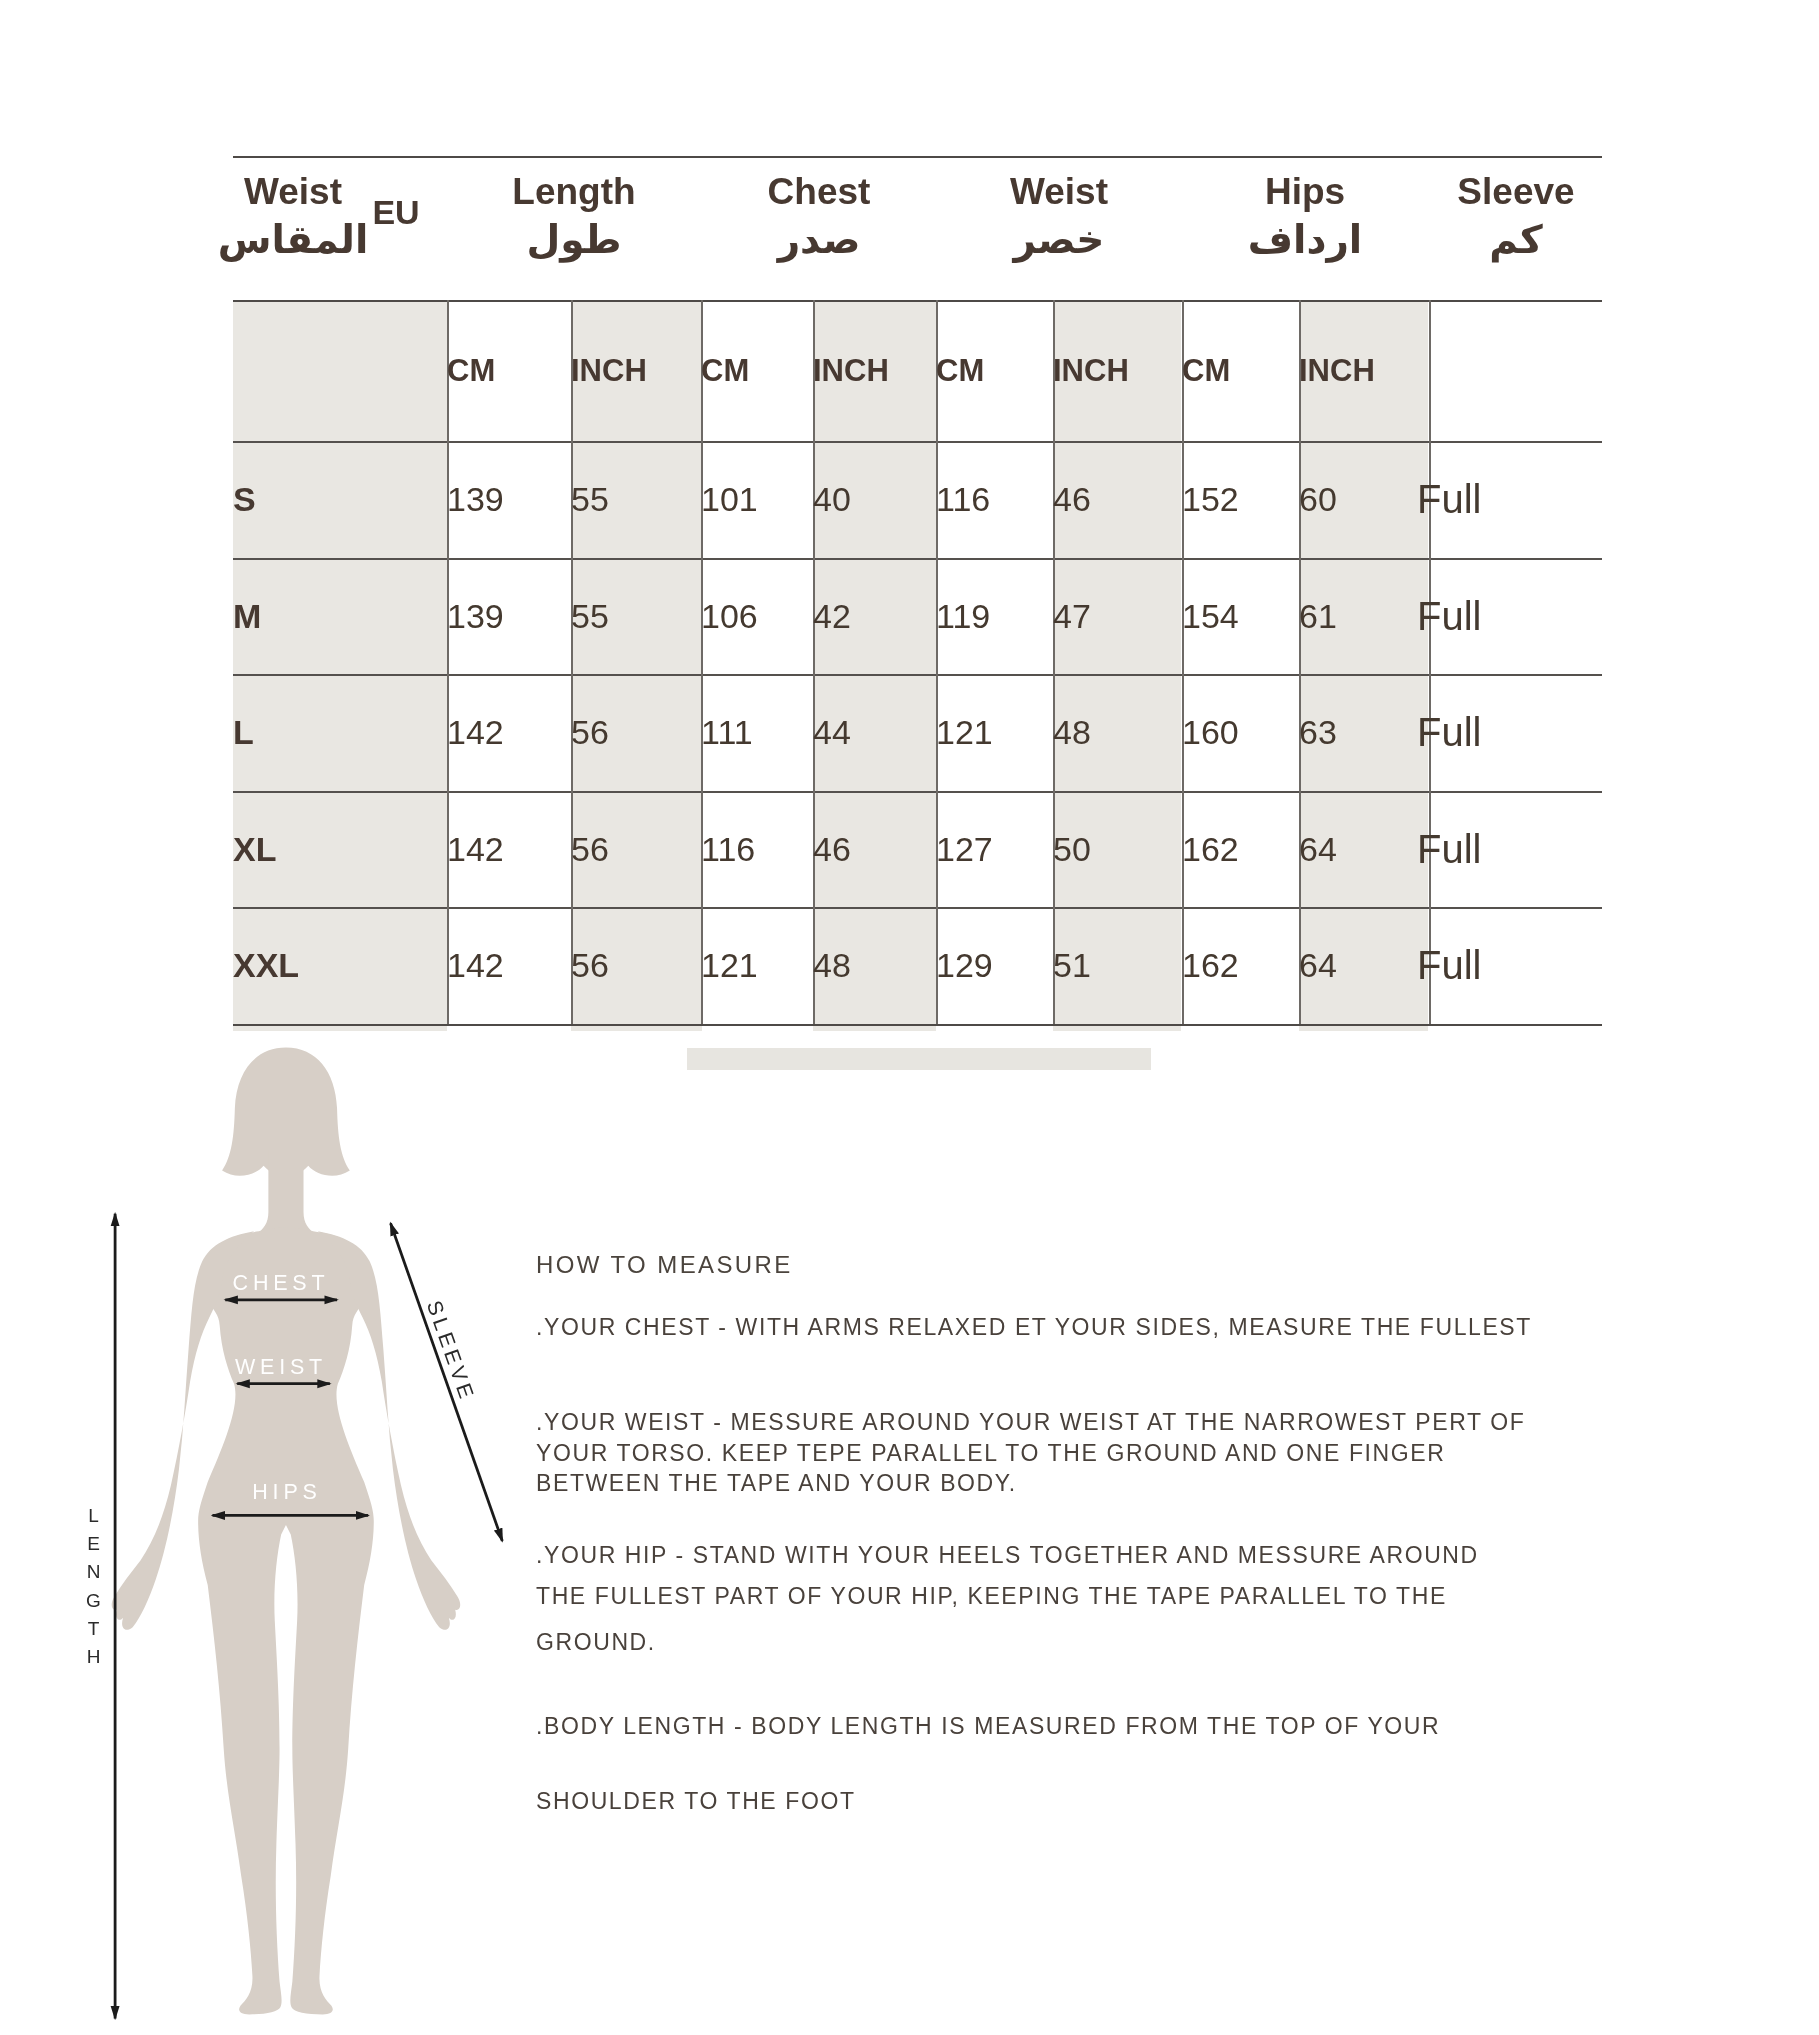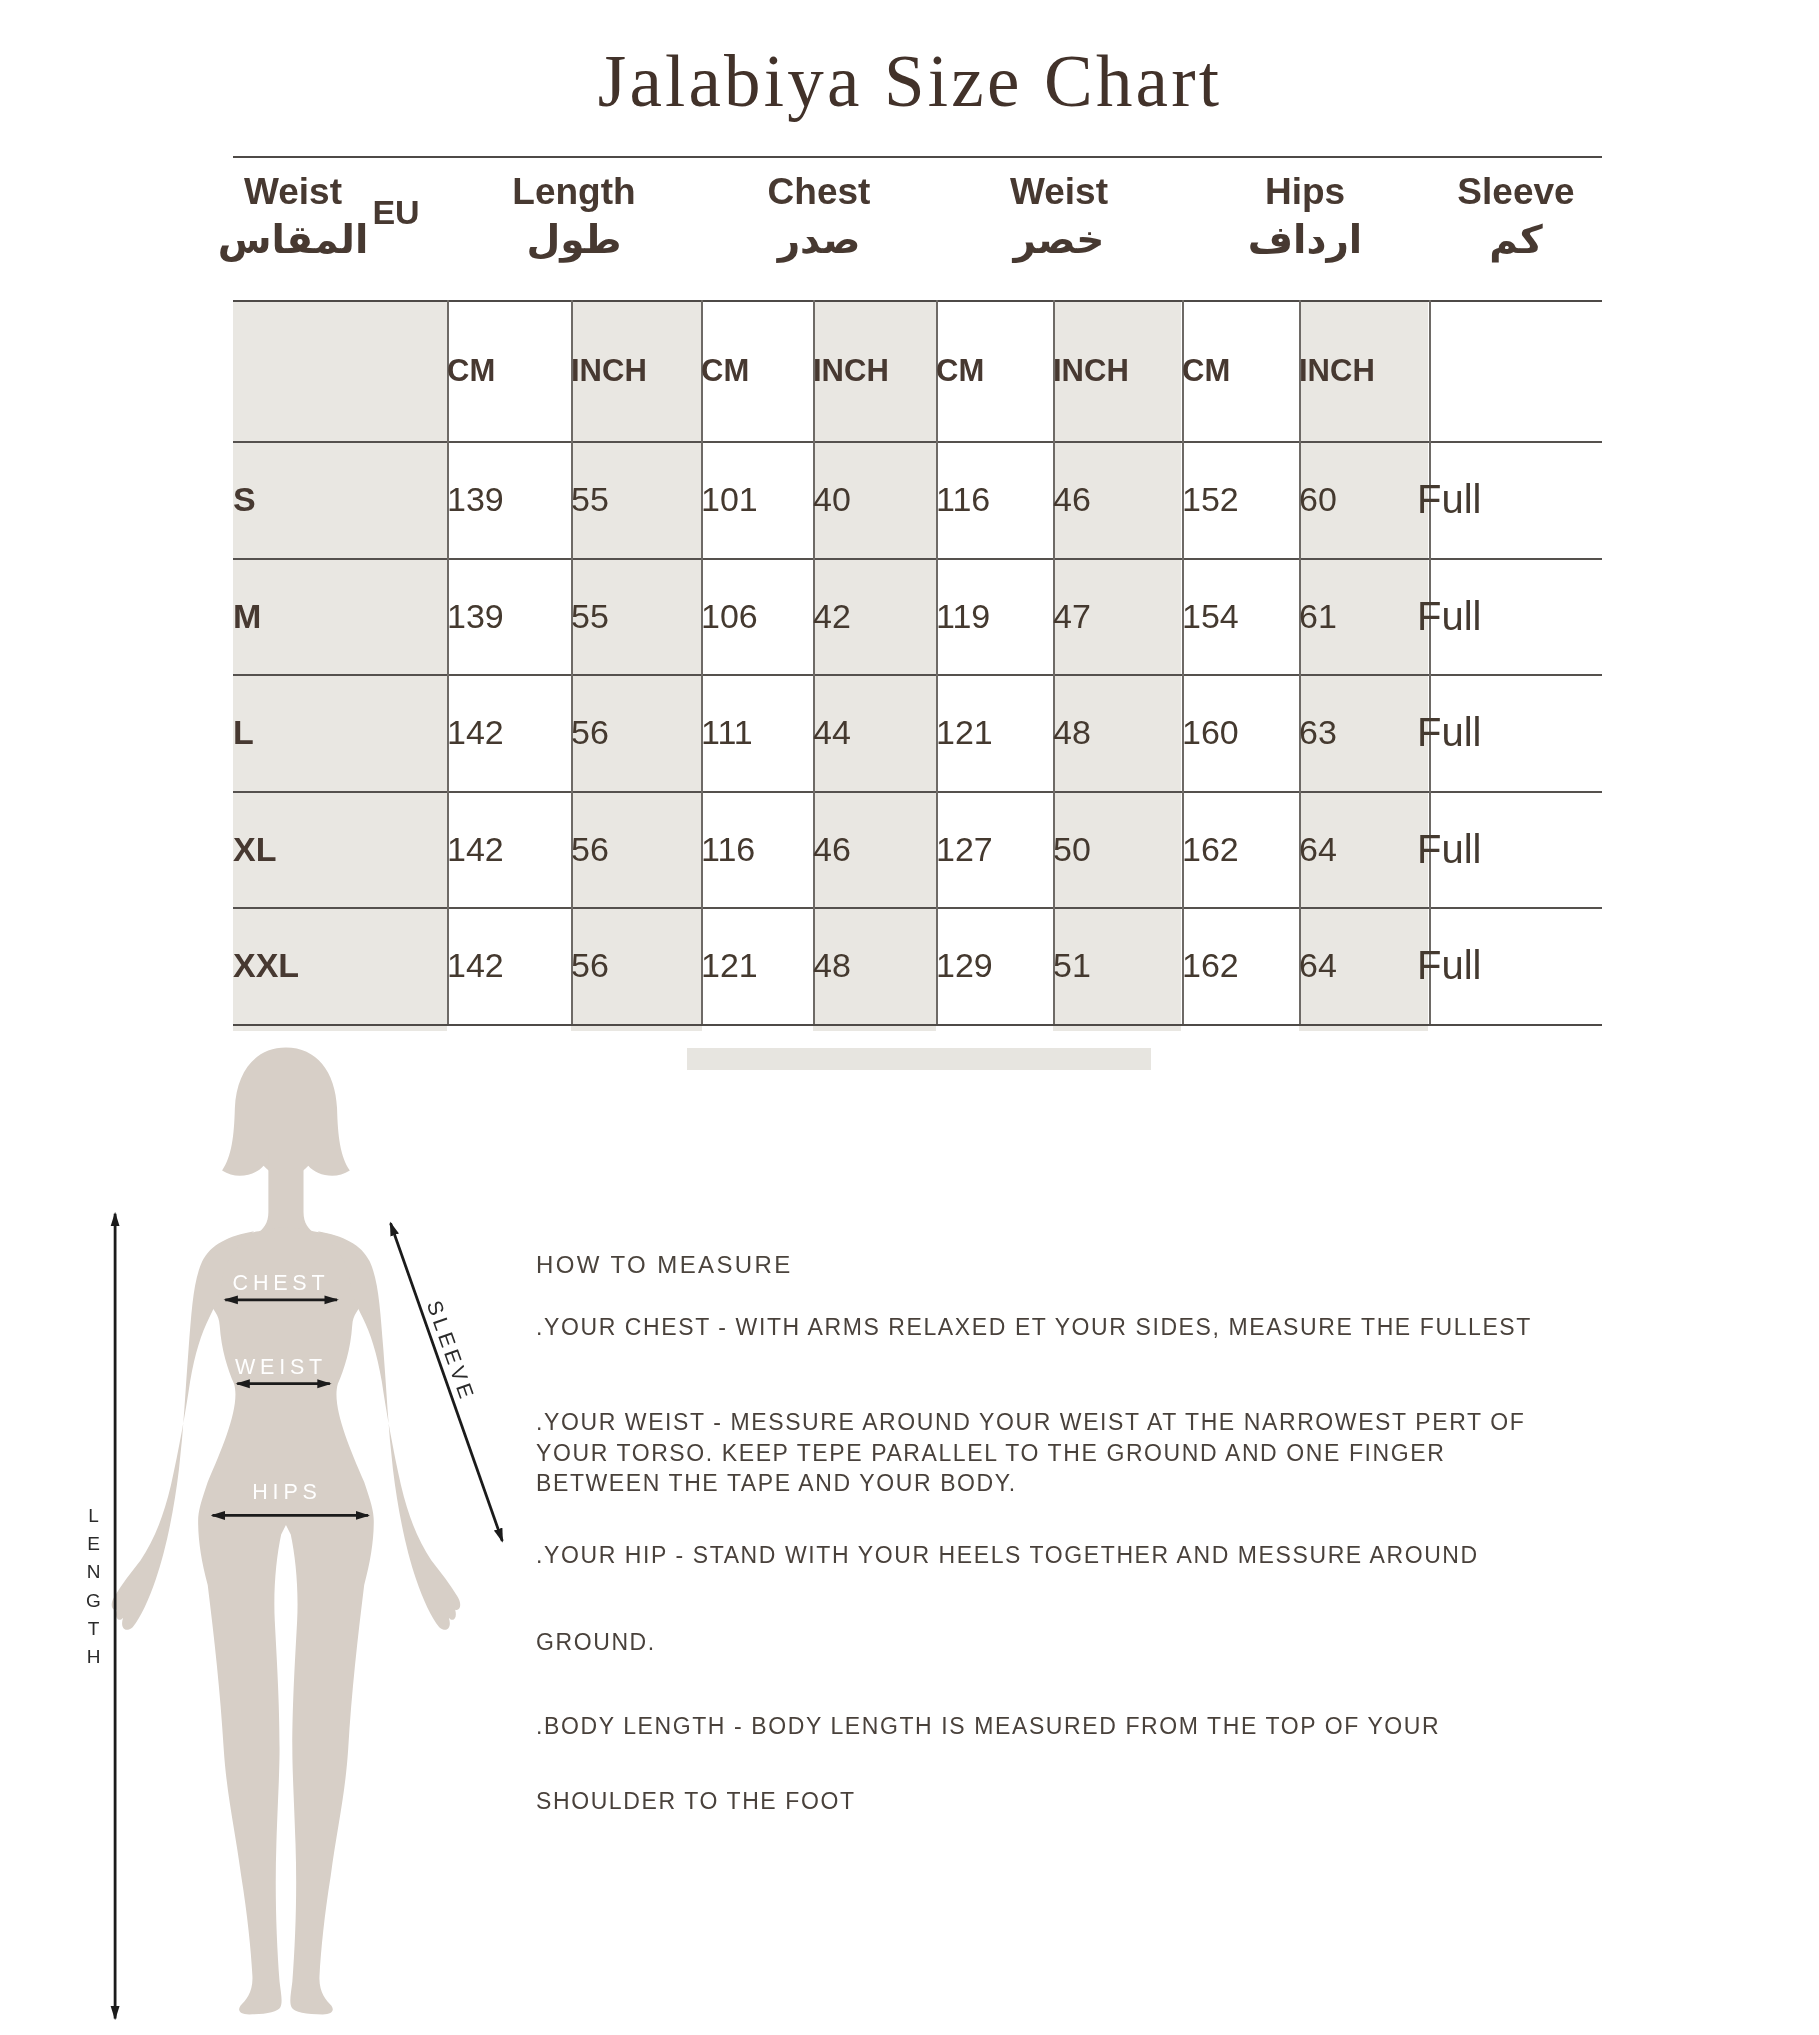--- a/index.html
+++ b/index.html
@@ -49,21 +49,20 @@
   
   .ins{position:absolute;left:536px;font-size:23px;letter-spacing:1.6px;color:#49413b;
        white-space:nowrap;}
   .ins-h{font-size:24px;letter-spacing:2.4px;color:#4b443d;}
 </style>
 </head>
 <body>
 
 <div class="page">
 
-  <h1 class="title">Jalabiya Size Chart</h1>
 
   <div class="shade sh-size"></div>
   <div class="shade sh-lin"></div>
   <div class="shade sh-cin"></div>
   <div class="shade sh-win"></div>
   <div class="shade sh-hin"></div>
 
   <div class="hl" style="top:156px"></div>
   <div class="hl" style="top:300px"></div>
   <div class="hl hl2" style="top:441px"></div>
@@ -231,19 +230,20 @@
 
   <div class="ins ins-h" style="top:1251px">HOW TO MEASURE</div>
 
   <div class="ins" style="top:1314px">.YOUR CHEST - WITH ARMS RELAXED ET YOUR SIDES, MEASURE THE FULLEST</div>
 
   <div class="ins" style="top:1409px">.YOUR WEIST - MESSURE AROUND YOUR WEIST AT THE NARROWEST PERT OF</div>
   <div class="ins" style="top:1440px">YOUR TORSO. KEEP TEPE PARALLEL TO THE GROUND AND ONE FINGER</div>
   <div class="ins" style="top:1470px">BETWEEN THE TAPE AND YOUR BODY.</div>
 
   <div class="ins" style="top:1542px">.YOUR HIP - STAND WITH YOUR HEELS TOGETHER AND MESSURE AROUND</div>
+  <div class="ins" style="top:1583px">THE FULLEST PART OF YOUR HIP, KEEPING THE TAPE PARALLEL TO THE</div>
   <div class="ins" style="top:1629px">GROUND.</div>
 
   <div class="ins" style="top:1713px">.BODY LENGTH - BODY LENGTH IS MEASURED FROM THE TOP OF YOUR</div>
   <div class="ins" style="top:1788px">SHOULDER TO THE FOOT</div>
 
 </div>
 
 
 </body></html>

